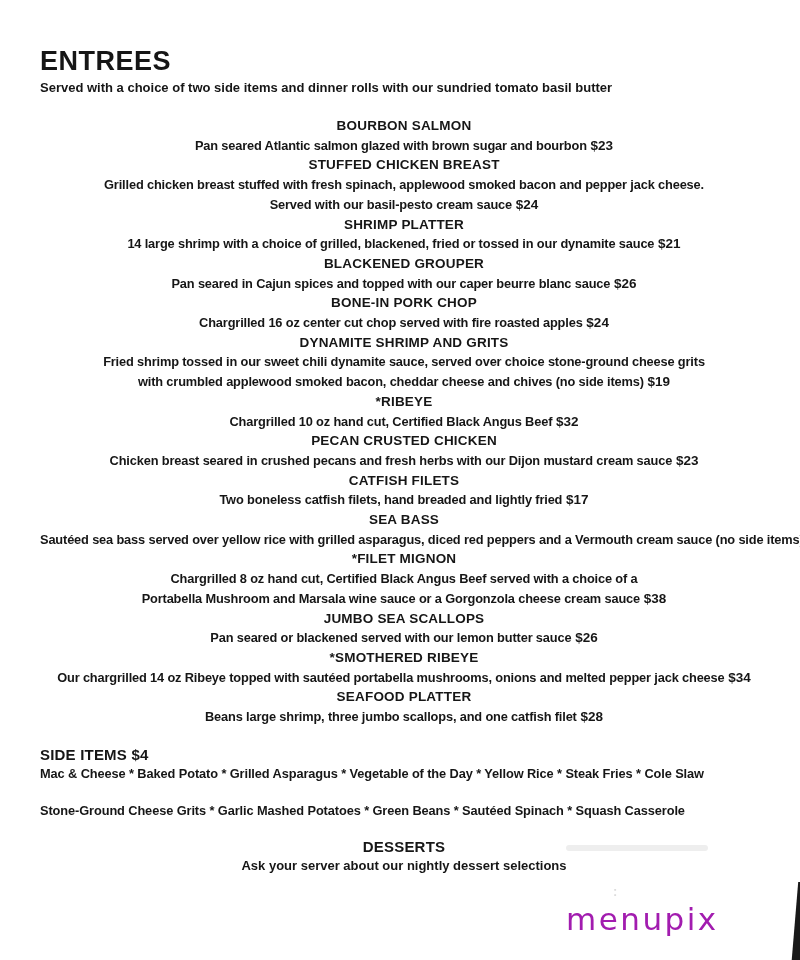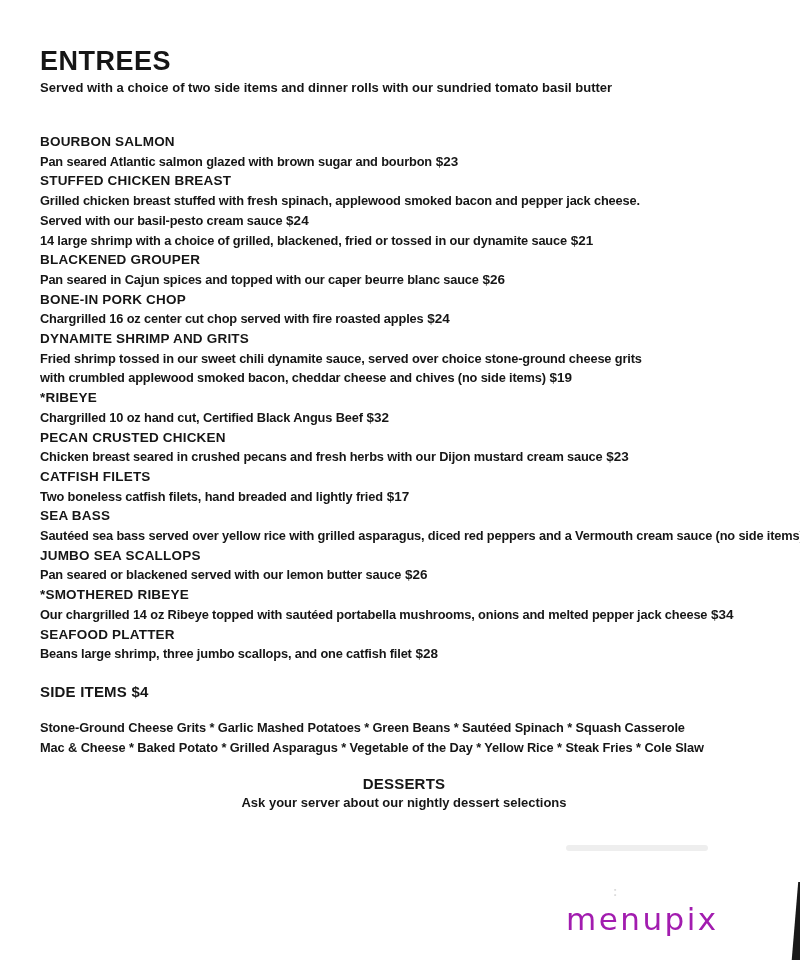--- a/index.html
+++ b/index.html
@@ -26,21 +26,21 @@
     font-weight: 700;
     letter-spacing: 0.5px;
     margin: 0 0 6px 0;
   }
   .subtitle {
     font-size: 13px;
     line-height: 14px;
     font-weight: 600;
     white-space: nowrap;
   }
-  .entree-list { margin-top: 37px; }
+  .entree-list { margin-top: 21px; text-align: center; }
   .item-name {
     font-size: 13.5px;
     font-weight: 700;
     line-height: 19.7px;
     letter-spacing: 0.2px;
     white-space: nowrap;
   }
   .item-desc {
     font-size: 12.8px;
     font-weight: 600;
@@ -132,20 +132,21 @@
           <div>
             <div class="item-name">BOURBON SALMON</div>
             <div class="item-desc"><span>Pan seared Atlantic salmon glazed with brown sugar and bourbon</span><span class="price"> $23</span></div>
           </div>
           <div>
             <div class="item-name">STUFFED CHICKEN BREAST</div>
             <div class="item-desc"><span>Grilled chicken breast stuffed with fresh spinach, applewood smoked bacon and pepper jack cheese.</span></div>
             <div class="item-desc"><span>Served with our basil-pesto cream sauce</span><span class="price"> $24</span></div>
           </div>
           <div>
+            <div class="item-name">SHRIMP PLATTER</div>
             <div class="item-desc"><span>14 large shrimp with a choice of grilled, blackened, fried or tossed in our dynamite sauce</span><span class="price"> $21</span></div>
           </div>
           <div>
             <div class="item-name">BLACKENED GROUPER</div>
             <div class="item-desc"><span>Pan seared in Cajun spices and topped with our caper beurre blanc sauce</span><span class="price"> $26</span></div>
           </div>
           <div>
             <div class="item-name">BONE-IN PORK CHOP</div>
             <div class="item-desc"><span>Chargrilled 16 oz center cut chop served with fire roasted apples</span><span class="price"> $24</span></div>
           </div>
@@ -164,38 +165,43 @@
           </div>
           <div>
             <div class="item-name">CATFISH FILETS</div>
             <div class="item-desc"><span>Two boneless catfish filets, hand breaded and lightly fried</span><span class="price"> $17</span></div>
           </div>
           <div>
             <div class="item-name">SEA BASS</div>
             <div class="item-desc"><span>Sautéed sea bass served over yellow rice with grilled asparagus, diced red peppers and a Vermouth cream sauce (no side items)</span></div>
           </div>
           <div>
+            <div class="item-name">*FILET MIGNON</div>
+            <div class="item-desc"><span>Chargrilled 8 oz hand cut, Certified Black Angus Beef served with a choice of a</span></div>
+            <div class="item-desc"><span>Portabella Mushroom and Marsala wine sauce or a Gorgonzola cheese cream sauce</span><span class="price"> $38</span></div>
+          </div>
+          <div>
             <div class="item-name">JUMBO SEA SCALLOPS</div>
             <div class="item-desc"><span>Pan seared or blackened served with our lemon butter sauce</span><span class="price"> $26</span></div>
           </div>
           <div>
             <div class="item-name">*SMOTHERED RIBEYE</div>
             <div class="item-desc"><span>Our chargrilled 14 oz Ribeye topped with sautéed portabella mushrooms, onions and melted pepper jack cheese</span><span class="price"> $34</span></div>
           </div>
           <div>
             <div class="item-name">SEAFOOD PLATTER</div>
             <div class="item-desc"><span>Beans large shrimp, three jumbo scallops, and one catfish filet</span><span class="price"> $28</span></div>
           </div>
         </div>
     </div>
 
     <div class="section-sides">
       <h2 class="section-title">SIDE ITEMS $4</h2>
+      <div class="side-line">Mac &amp; Cheese * Baked Potato * Grilled Asparagus * Vegetable of the Day * Yellow Rice * Steak Fries * Cole Slaw</div>
       <div class="side-line first">Stone-Ground Cheese Grits * Garlic Mashed Potatoes * Green Beans * Sautéed Spinach * Squash Casserole</div>
-      <div class="side-line">Mac &amp; Cheese * Baked Potato * Grilled Asparagus * Vegetable of the Day * Yellow Rice * Steak Fries * Cole Slaw</div>
     </div>
 
     <div class="section-desserts">
       <h2 class="section-title">DESSERTS</h2>
       <div class="dessert-note">Ask your server about our nightly dessert selections</div>
     </div>
 
   </div>
 
   <div class="watermark-smudge"></div>

